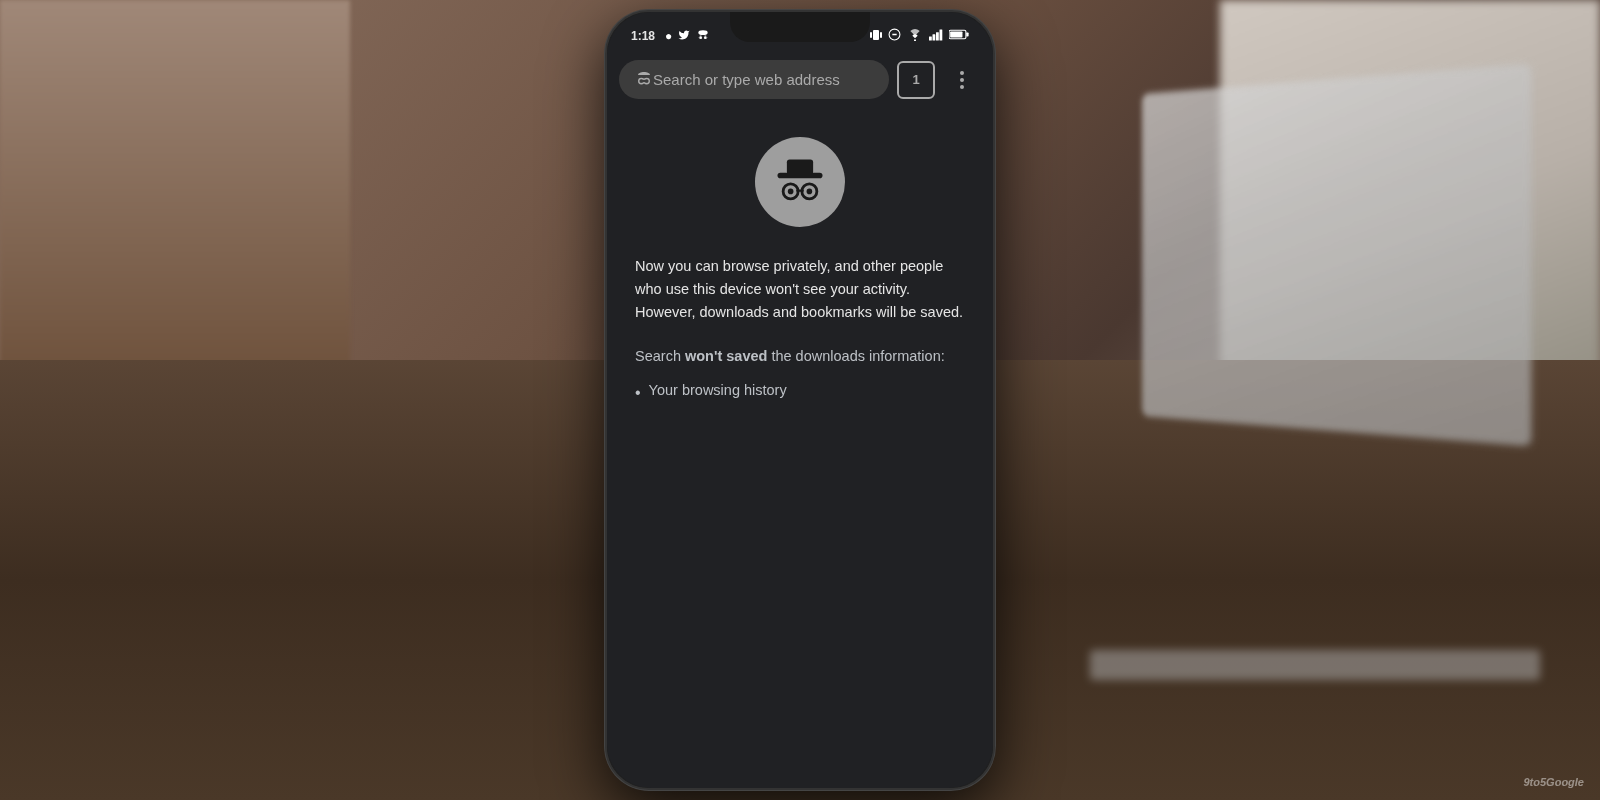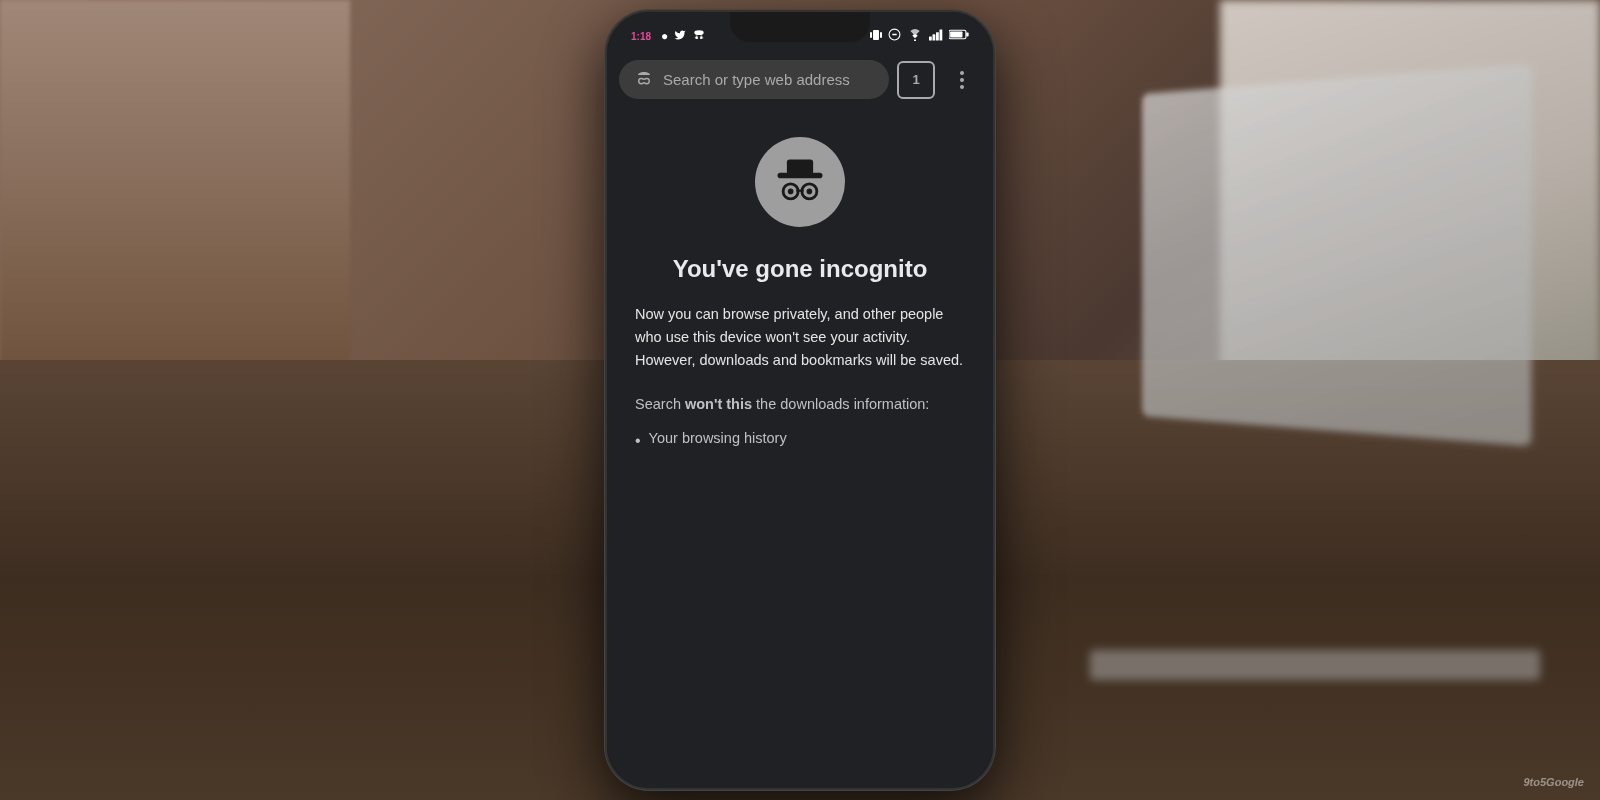--- a/index.html
+++ b/index.html
@@ -112,22 +112,22 @@
       z-index: 5;
     }
 
     .status-left {
       display: flex;
       align-items: center;
       gap: 10px;
     }
 
     .status-time {
-      color: #ec4899;
-      font-size: 10px;
+      color: #e5e5e5;
+      font-size: 12px;
       font-weight: 600;
     }
 
     .status-icons-left {
       display: flex;
       align-items: center;
       gap: 6px;
     }
 
     .status-icon {
@@ -149,21 +149,20 @@
       gap: 8px;
     }
 
     .address-bar {
       flex: 1;
       background: #3c3c3c;
       border-radius: 24px;
       display: flex;
       align-items: center;
       padding: 10px 16px;
-      gap: 10px;
       cursor: text;
     }
 
     .address-bar-incognito-icon {
       color: #bbb;
       font-size: 14px;
     }
 
     .address-bar-text {
       color: #aaaaaa;
@@ -439,27 +438,26 @@
 
               <circle cx="22" cy="42" r="8" fill="none" stroke="#1a1a1a" stroke-width="3"></circle>
               <circle cx="22" cy="42" r="3" fill="#1a1a1a"></circle>
               <circle cx="42" cy="42" r="8" fill="none" stroke="#1a1a1a" stroke-width="3"></circle>
               <circle cx="42" cy="42" r="3" fill="#1a1a1a"></circle>
 
               <rect x="28" y="40" width="8" height="2.5" rx="1" fill="#1a1a1a"></rect>
             </svg>
           </div>
 
-          <h1 class="incognito-title">You've gone incognito</h1>
 
           <p class="incognito-desc">Now you can browse privately, and other people who use this device won't see your activity. However, downloads and bookmarks will be saved.</p>
 
           <p class="incognito-save-text">
             <span>Search</span>
-            <strong>won't this</strong><span> the downloads information:</span>
+            <strong>won't saved</strong><span> the downloads information:</span>
           </p>
 
           <div class="incognito-list">
             <div class="incognito-list-item">
               <span class="list-bullet">•</span>
               <span>Your browsing history</span>
             </div>
           </div>
         </div>
 

